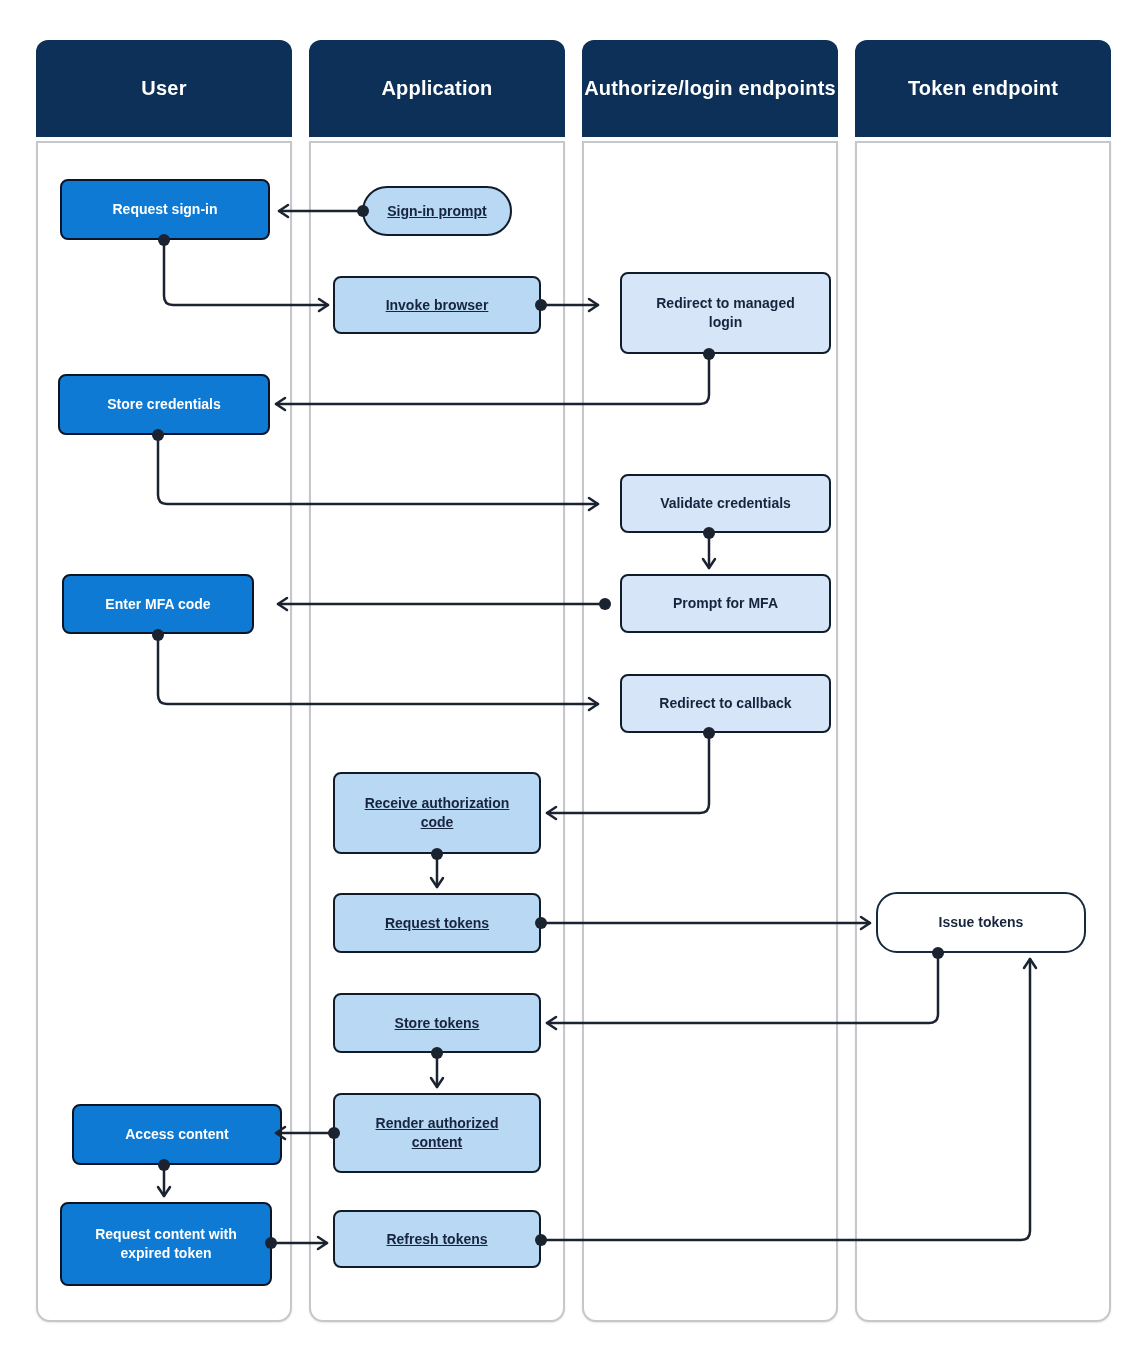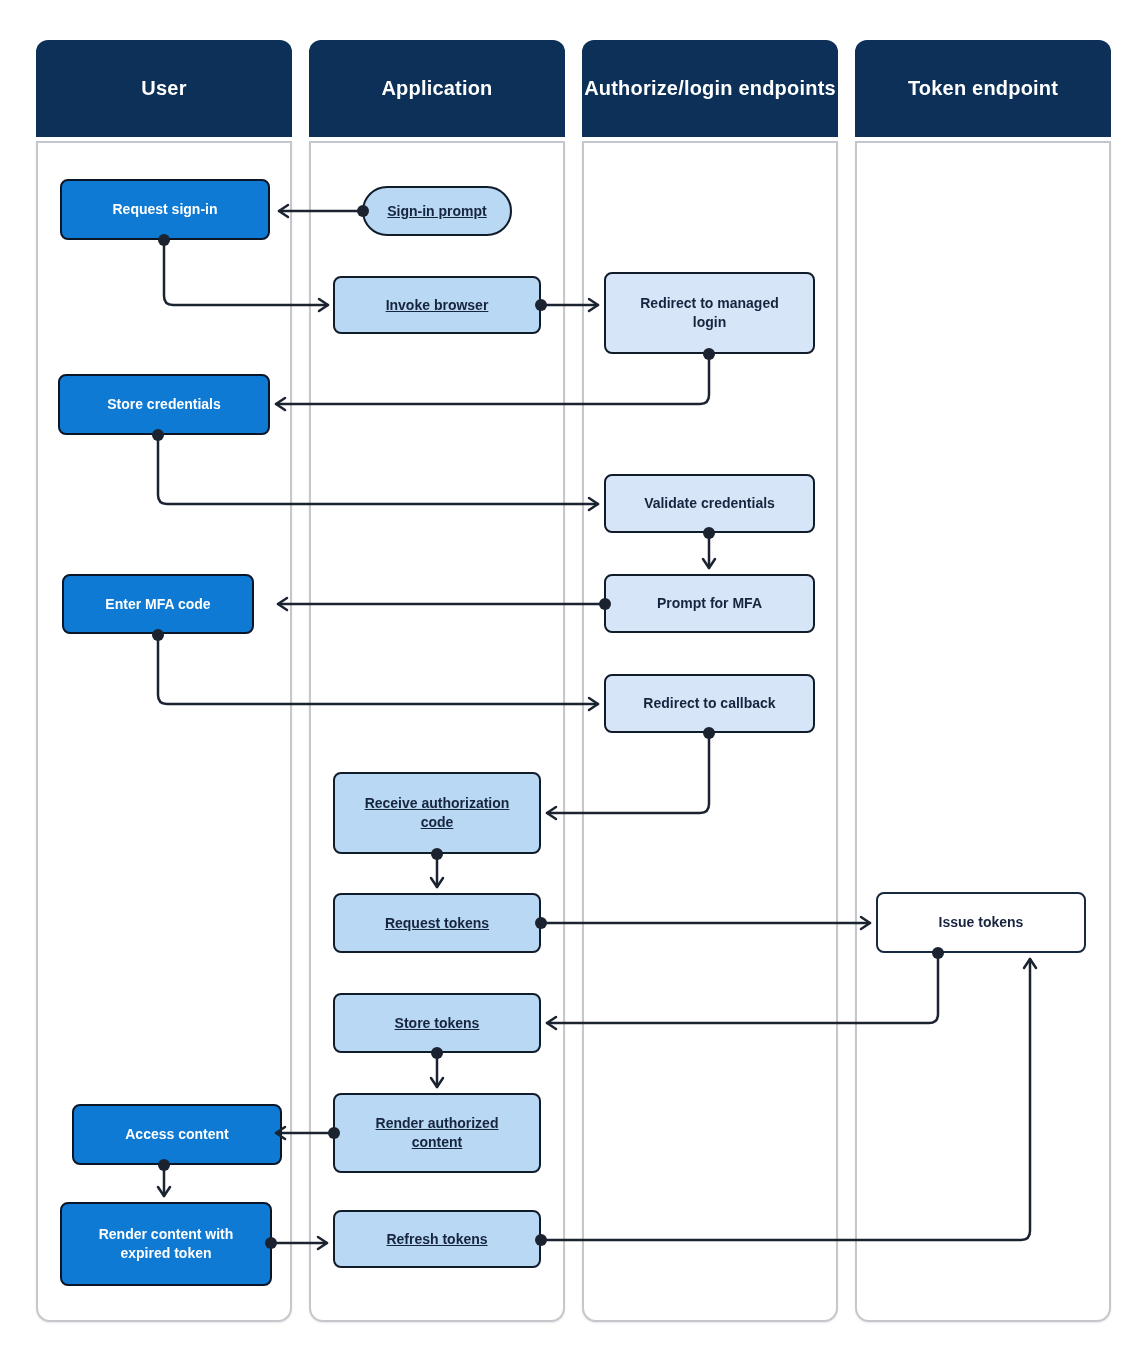--- a/index.html
+++ b/index.html
@@ -49,22 +49,22 @@
     text-align:center;
     font-size:14px;font-weight:700;line-height:1.35;
     border:2px solid var(--node-border);
     border-radius:8px;
     padding:8px 22px;
     box-sizing:border-box;
     z-index:2;
   }
   .n-user{background:var(--user-node-bg);border-color:var(--user-node-border);color:var(--user-node-text);}
   .n-app{background:var(--app-node-bg);color:var(--light-node-text);text-decoration:underline;}
-  .n-auth{background:var(--auth-node-bg);color:var(--light-node-text);}
-  .n-token{background:var(--token-node-bg);border-color:var(--token-node-border);color:var(--light-node-text);}
+  .n-auth{background:var(--auth-node-bg);color:var(--light-node-text);margin-left:16px;}
+  .n-token{background:var(--token-node-bg);border-color:var(--token-node-border);color:var(--light-node-text);border-radius:21px;}
   .pill{border-radius:26px;padding:0 10px;}
   .wires{position:absolute;top:0;left:0;z-index:3;pointer-events:none;}
   .wires path.line{stroke:var(--connector);stroke-width:2.5;fill:none;stroke-linecap:round;}
   .wires circle{fill:var(--connector);}
   .wires .head{stroke:var(--connector);stroke-width:2.5;fill:none;stroke-linecap:round;stroke-linejoin:round;}
 </style>
 </head>
 <body>
 
 <div class="canvas">
@@ -91,21 +91,21 @@
     <div class="lane-body"></div>
     <div class="lane-header">
       <span>Token endpoint</span>
     </div>
   </div>
 
   <div class="node n-user" style="left:60px;top:179px;width:210px;height:61px">Request sign-in</div>
   <div class="node n-user" style="left:58px;top:374px;width:212px;height:61px">Store credentials</div>
   <div class="node n-user" style="left:62px;top:574px;width:192px;height:60px">Enter MFA code</div>
   <div class="node n-user" style="left:72px;top:1104px;width:210px;height:61px">Access content</div>
-  <div class="node n-user" style="left:60px;top:1202px;width:212px;height:84px">Render content with expired token</div>
+  <div class="node n-user" style="left:60px;top:1202px;width:212px;height:84px">Request content with expired token</div>
 
   <div class="node n-app pill" style="left:362px;top:186px;width:150px;height:50px">Sign-in prompt</div>
   <div class="node n-app" style="left:333px;top:276px;width:208px;height:58px">Invoke browser</div>
   <div class="node n-app" style="left:333px;top:772px;width:208px;height:82px">Receive authorization code</div>
   <div class="node n-app" style="left:333px;top:893px;width:208px;height:60px">Request tokens</div>
   <div class="node n-app" style="left:333px;top:993px;width:208px;height:60px">Store tokens</div>
   <div class="node n-app" style="left:333px;top:1093px;width:208px;height:80px">Render authorized content</div>
   <div class="node n-app" style="left:333px;top:1210px;width:208px;height:58px">Refresh tokens</div>
 
   <div class="node n-auth" style="left:604px;top:272px;width:211px;height:82px">Redirect to managed login</div>

